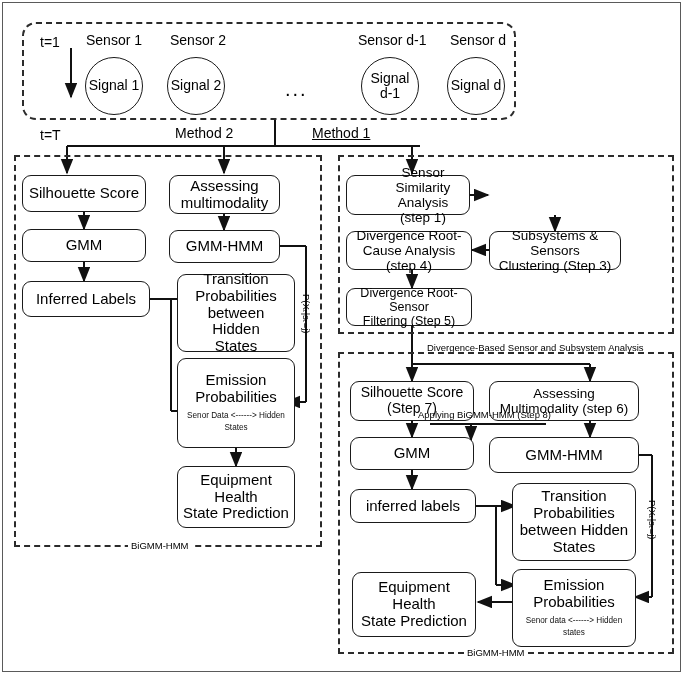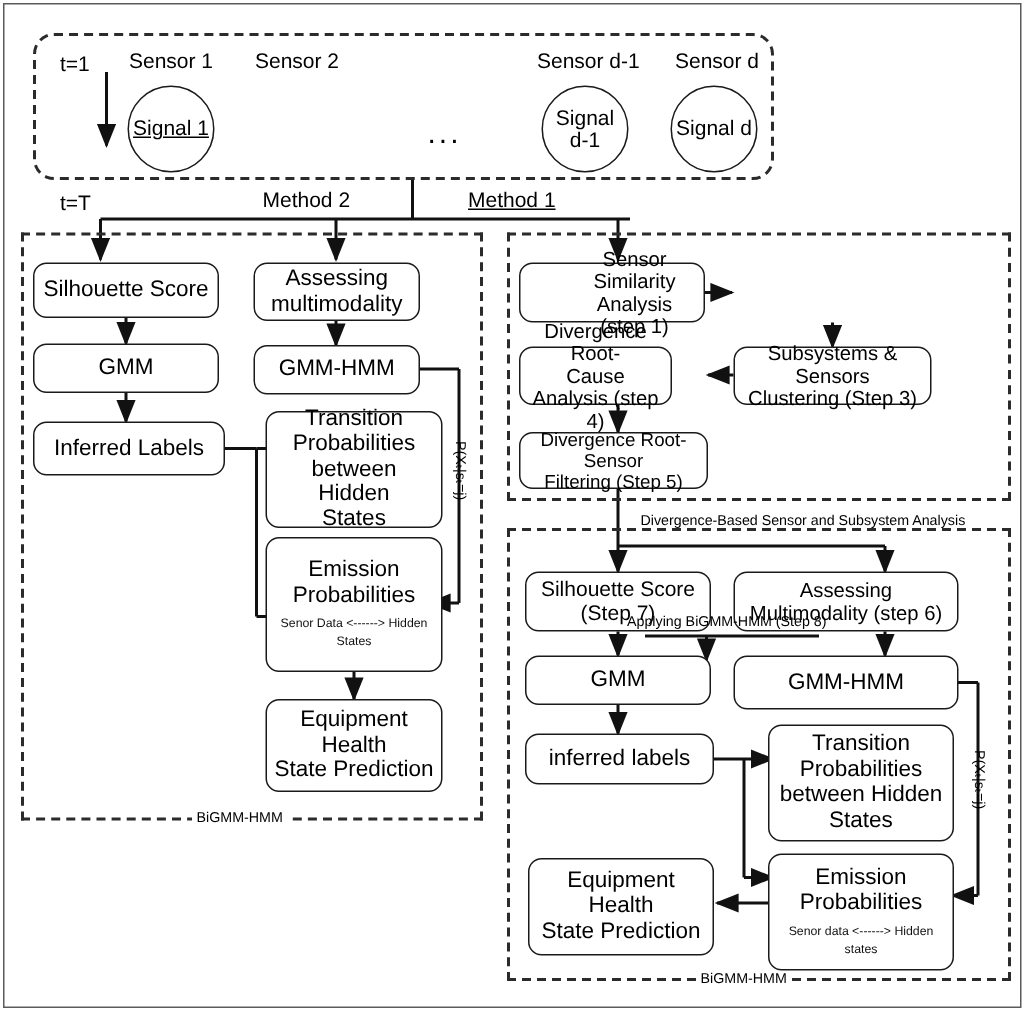--- a/index.html
+++ b/index.html
@@ -99,21 +99,22 @@
   <div class="dashbox rounded" style="left:22px;top:22px;width:494px;height:98px;"></div>
 
   <div class="lbl" style="left:40px;top:34px;">t=1</div>
   <div class="lbl" style="left:40px;top:95px;margin-top:32px;">t=T</div>
 
   <div class="lbl" style="left:86px;top:32px;">Sensor 1</div>
   <div class="lbl" style="left:170px;top:32px;">Sensor 2</div>
   <div class="lbl" style="left:358px;top:32px;">Sensor d-1</div>
   <div class="lbl" style="left:450px;top:32px;">Sensor d</div>
 
-  <div class="circ" style="left:85px;top:57px;width:58px;height:58px;text-decoration:underline;">Signal 1</div>
+  <div class="circ" style="left:85px;top:57px;width:58px;height:58px;">Signal 1</div>
+  <div class="circ" style="left:167px;top:57px;width:58px;height:58px;">Signal 2</div>
   <div class="lbl" style="left:285px;top:78px;font-size:20px;letter-spacing:2px;">...</div>
   <div class="circ" style="left:361px;top:57px;width:58px;height:58px;white-space:pre-line;">Signal
 d-1</div>
   <div class="circ" style="left:447px;top:57px;width:58px;height:58px;">Signal d</div>
 
   <div class="lbl" style="left:175px;top:125px;">Method 2</div>
   <div class="lbl" style="left:312px;top:125px;text-decoration:underline;">Method 1</div>
 
   <div class="dashbox" style="left:14px;top:155px;width:308px;height:392px;"></div>
   <div class="panel-tag" style="left:128px;top:540px;">BiGMM-HMM</div>
@@ -143,21 +144,21 @@
 
   <div class="vlabel" style="left:312px;top:294px;">P(Xₜ|sₜ=j)</div>
 
   <div class="dashbox" style="left:338px;top:155px;width:336px;height:179px;"></div>
   <div class="panel-tag" style="left:424px;top:327px;margin-top:15px;">Divergence-Based Sensor and Subsystem Analysis</div>
 
   <div class="node" style="left:346px;top:175px;width:124px;height:40px;white-space:pre-line;font-size:13.5px;padding-left:34px;">Sensor Similarity
 Analysis (step 1)</div>
   <div class="node" style="left:489px;top:231px;width:132px;height:39px;white-space:pre-line;font-size:13.5px;">Subsystems &amp; Sensors
 Clustering (Step 3)</div>
-  <div class="node" style="left:346px;top:231px;width:102px;height:39px;white-space:pre-line;font-size:13.5px;">Divergence Root-
+  <div class="node" style="left:346px;top:231px;width:126px;height:39px;white-space:pre-line;font-size:13.5px;">Divergence Root-
 Cause Analysis (step 4)</div>
   <div class="node" style="left:346px;top:288px;width:126px;height:38px;white-space:pre-line;font-size:12.5px;">Divergence Root- Sensor
 Filtering (Step 5)</div>
 
   <div class="dashbox" style="left:338px;top:352px;width:336px;height:302px;"></div>
   <div class="panel-tag" style="left:464px;top:647px;">BiGMM-HMM</div>
 
   <div class="node" style="left:350px;top:381px;width:124px;height:40px;white-space:pre-line;font-size:14px;">Silhouette Score
 (Step 7)</div>
   <div class="node" style="left:489px;top:381px;width:150px;height:40px;white-space:pre-line;font-size:13.5px;">Assessing

